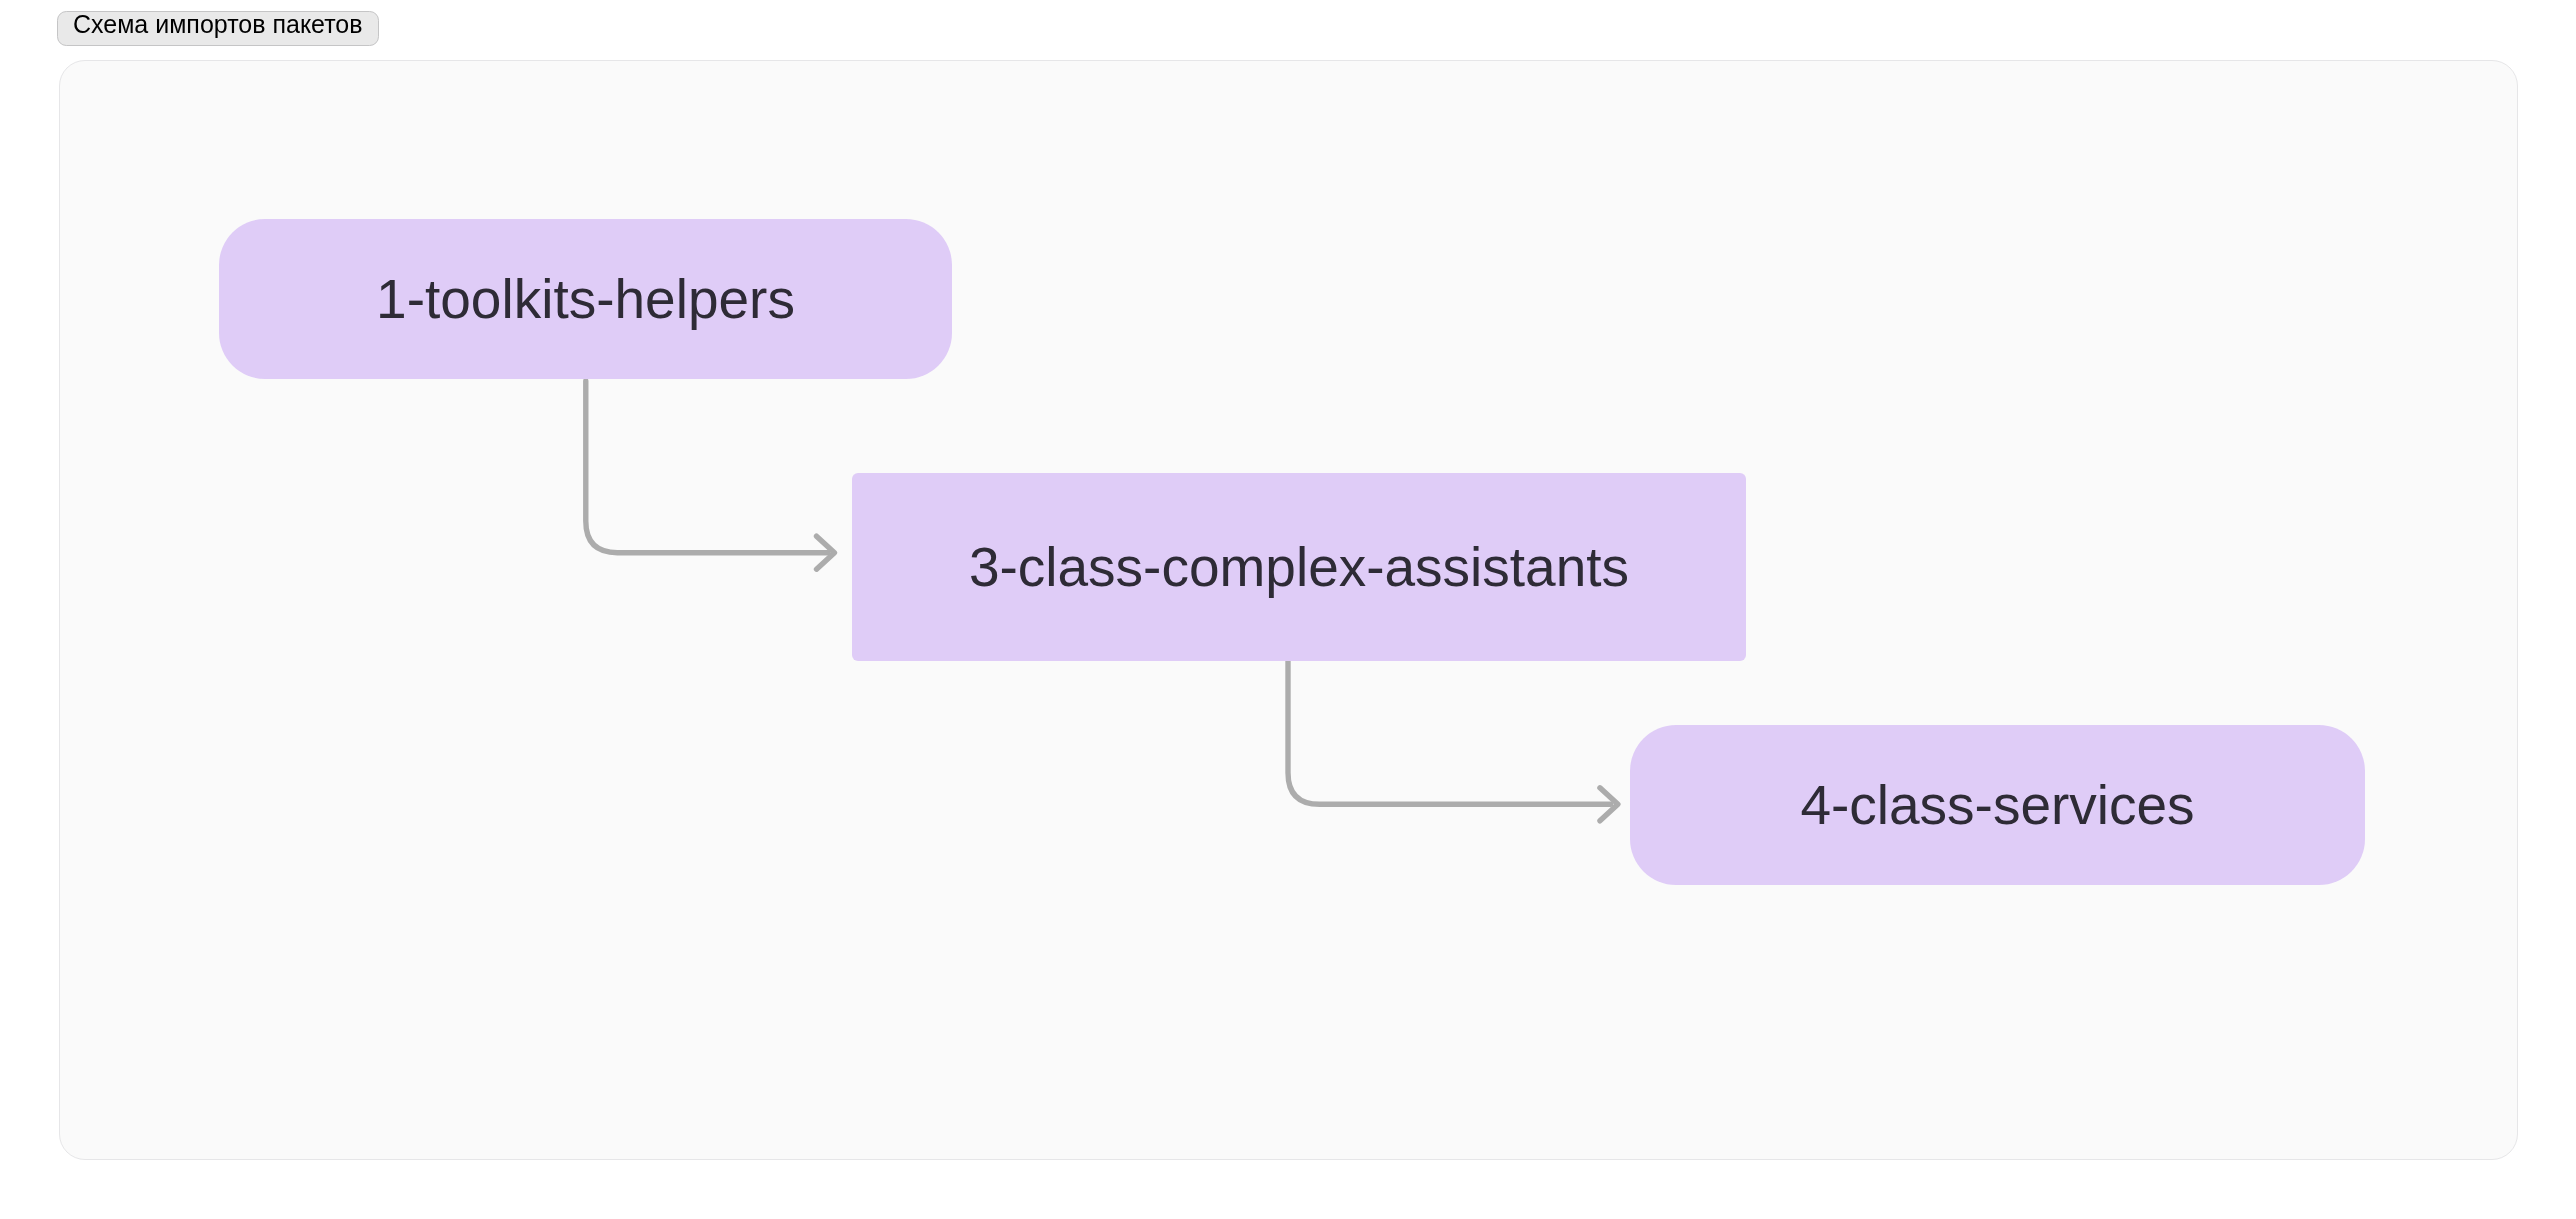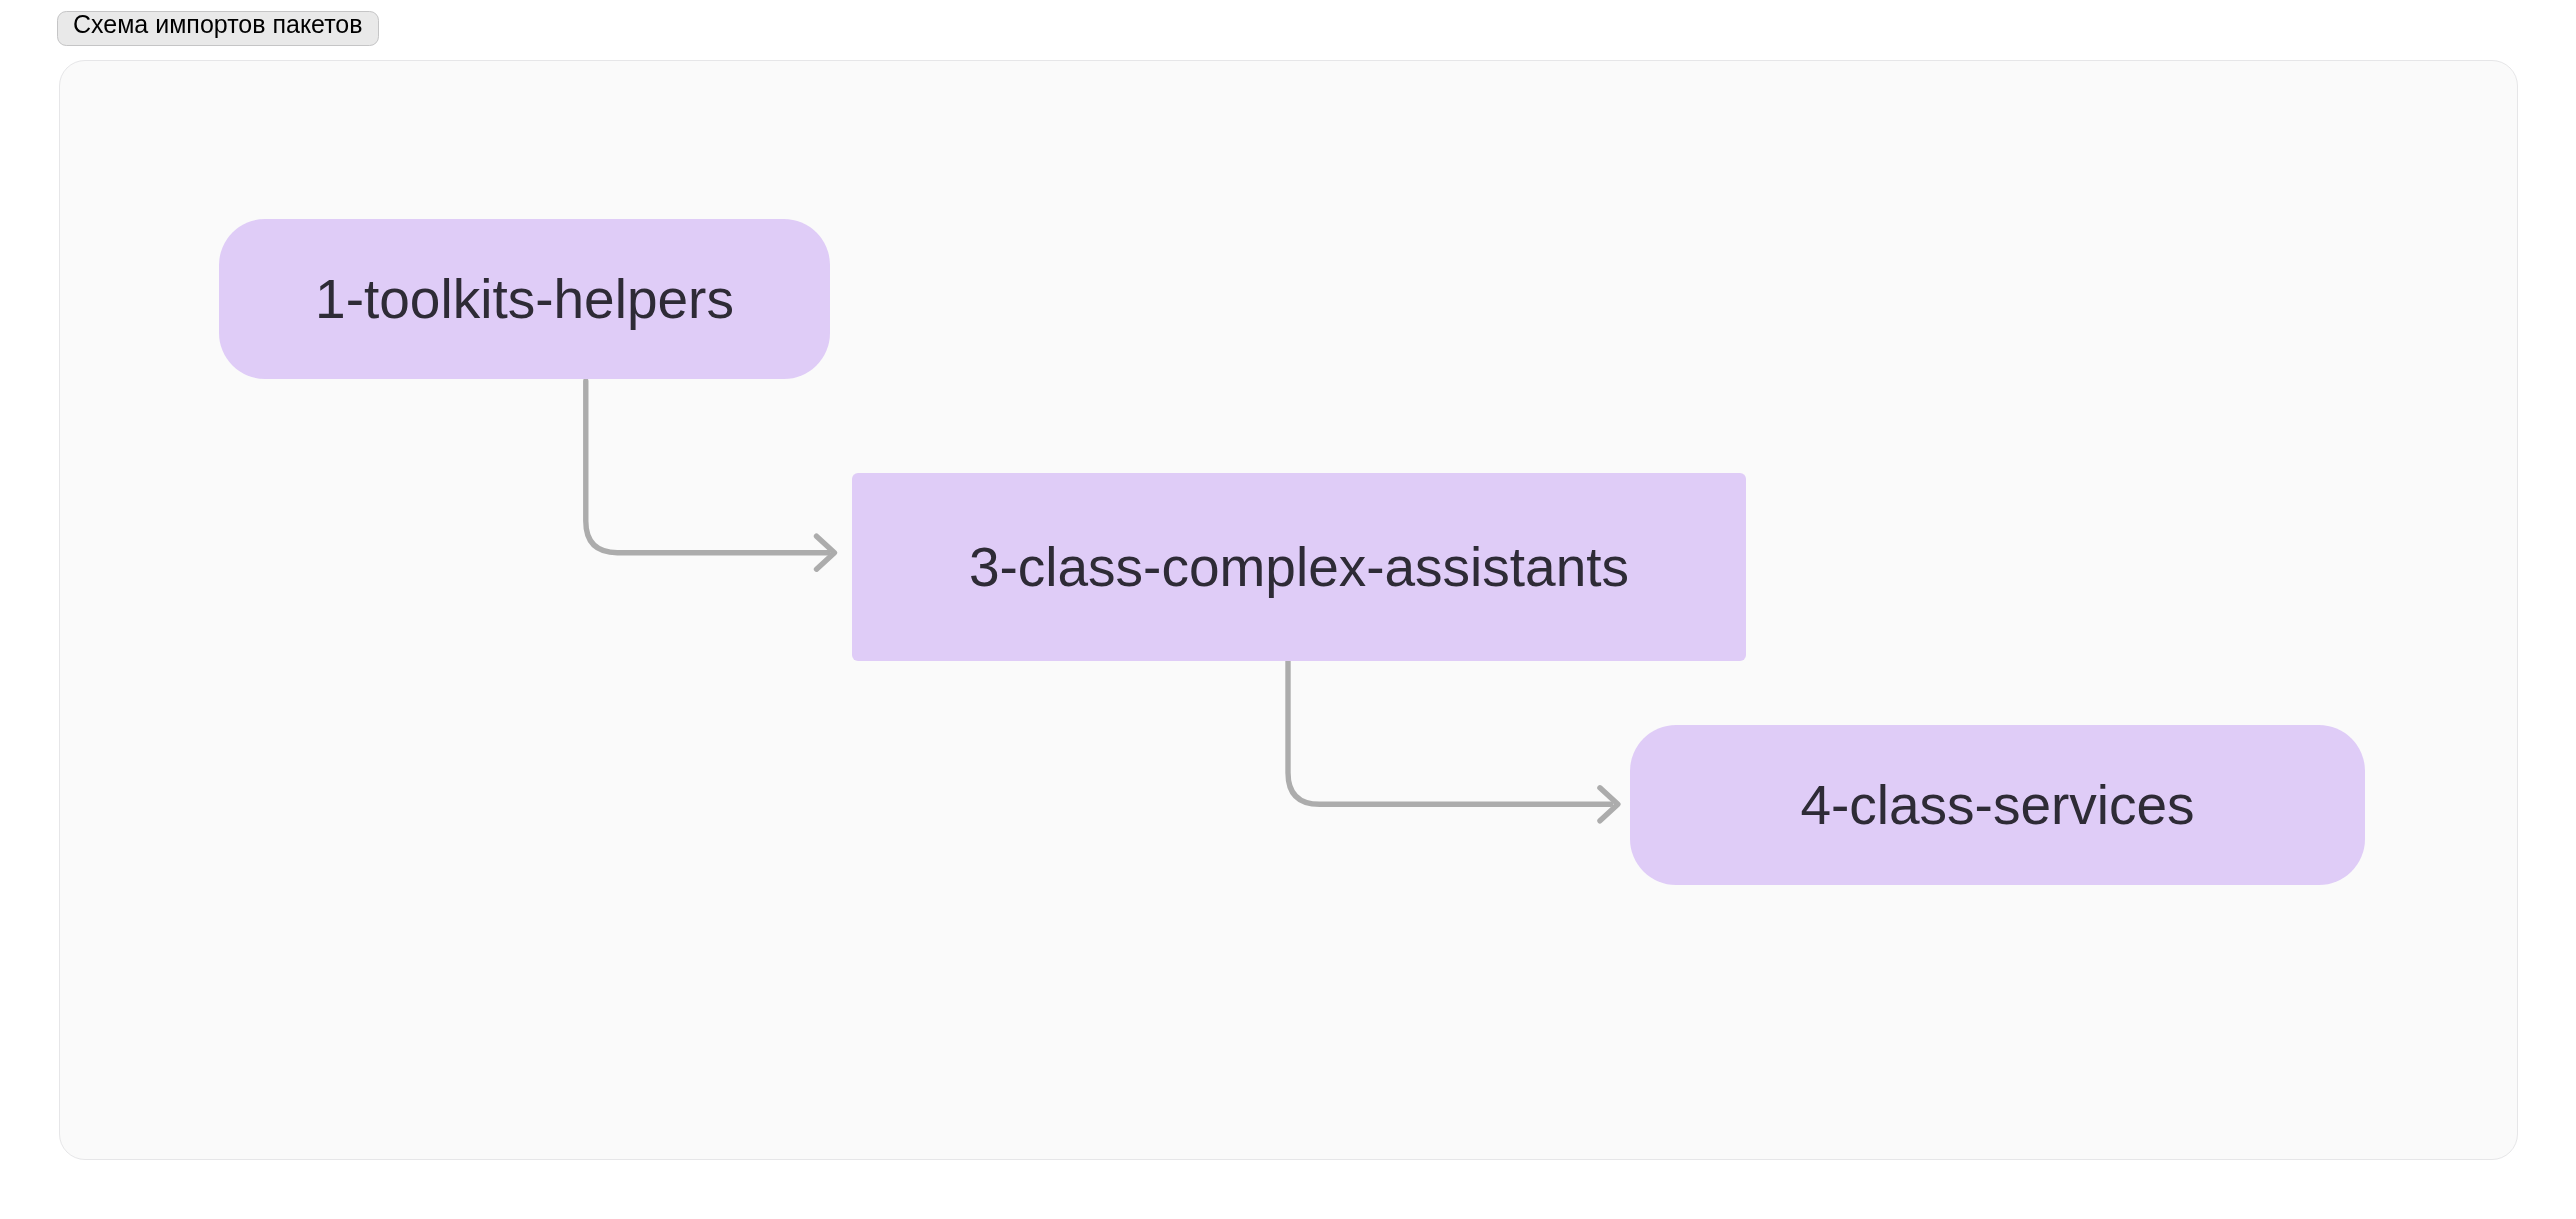--- a/index.html
+++ b/index.html
@@ -70,21 +70,21 @@
     align-items: center;
     justify-content: center;
     background: var(--node-fill);
     border-radius: 46px;
     color: var(--node-text);
     font-size: 55px;
     font-weight: 400;
     white-space: nowrap;
     cursor: default;
   }
-  .node-1 { left: 219px;  top: 219px;  width: 611px; height: 160px; }
+  .node-1 { left: 219px;  top: 219px;  width: 733px; height: 160px; }
   .node-2 { left: 852px; top: 473px;  width: 894px; height: 188px; border-radius: 6px; }
   .node-3 { left: 1622px; top: 725px; width: 735px; height: 160px; margin-left: 8px; }
 </style>
 </head>
 <body>
 
 <button class="chip">
   <span>Схема импортов пакетов</span>
 </button>
 

